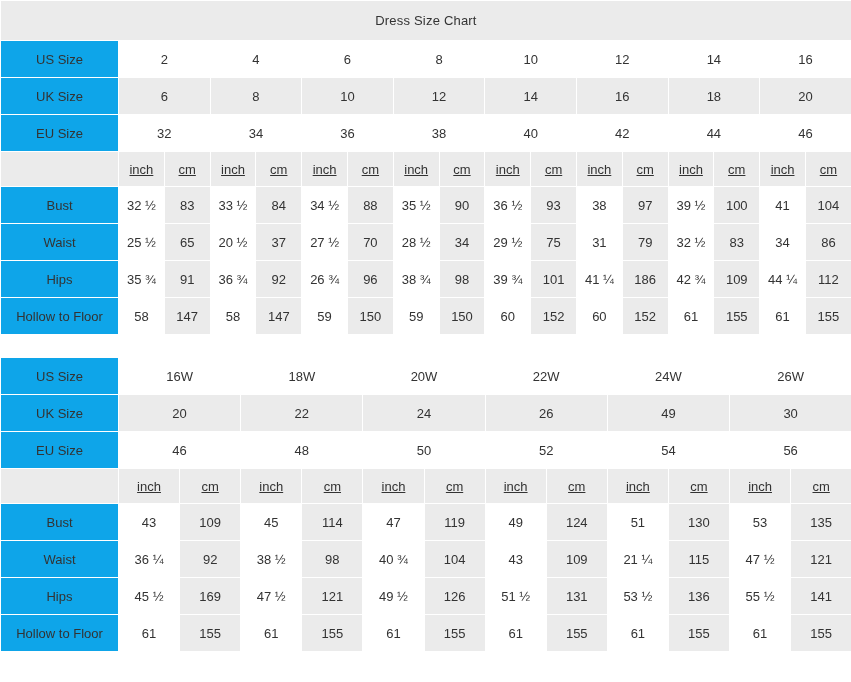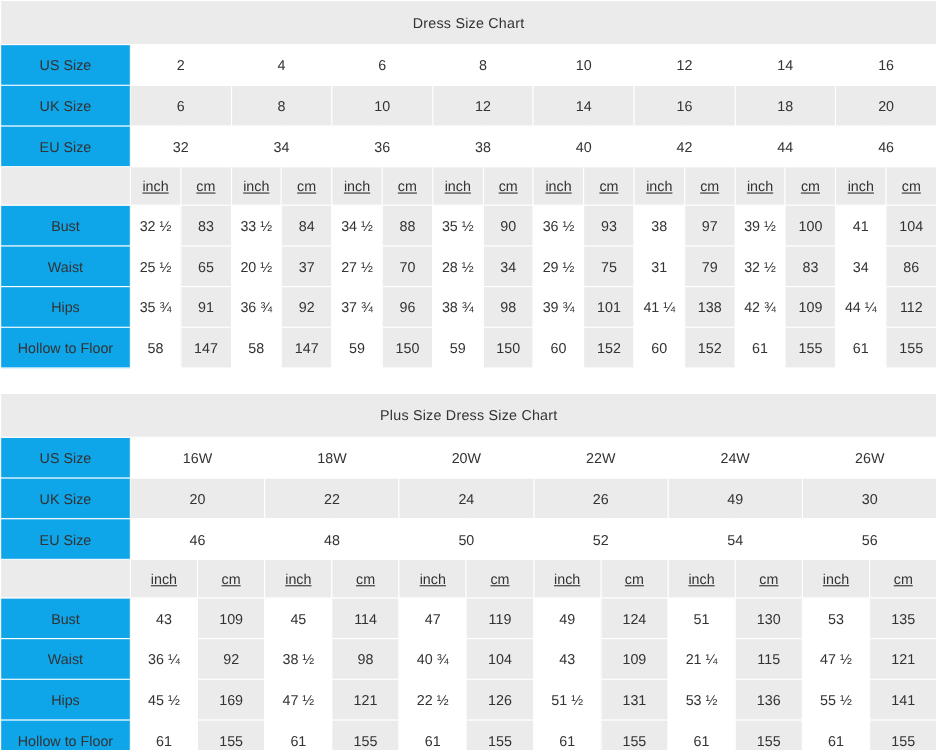--- a/index.html
+++ b/index.html
@@ -186,28 +186,28 @@
         <td class="cell-grey">83</td>
         <td class="cell-white">34</td>
         <td class="cell-grey">86</td>
       </tr>
       <tr>
         <td class="row-head">Hips</td>
         <td class="cell-white">35 ¾</td>
         <td class="cell-grey">91</td>
         <td class="cell-white">36 ¾</td>
         <td class="cell-grey">92</td>
-        <td class="cell-white">37 ¾</td>
+        <td class="cell-white">26 ¾</td>
         <td class="cell-grey">96</td>
         <td class="cell-white">38 ¾</td>
         <td class="cell-grey">98</td>
         <td class="cell-white">39 ¾</td>
         <td class="cell-grey">101</td>
         <td class="cell-white">41 ¼</td>
-        <td class="cell-grey">138</td>
+        <td class="cell-grey">186</td>
         <td class="cell-white">42 ¾</td>
         <td class="cell-grey">109</td>
         <td class="cell-white">44 ¼</td>
         <td class="cell-grey">112</td>
       </tr>
       <tr>
         <td class="row-head">Hollow to Floor</td>
         <td class="cell-white">58</td>
         <td class="cell-grey">147</td>
         <td class="cell-white">58</td>
@@ -243,23 +243,20 @@
         <col style="width:61.1px">
       <col style="width:61.1px">
         <col style="width:61.1px">
       <col style="width:61.1px">
         <col style="width:61.1px">
       <col style="width:61.1px">
         <col style="width:61.1px">
     </colgroup>
     <tbody>
       <tr>
-        <td class="title-cell" colspan="13">Plus Size Dress Size Chart</td>
-      </tr>
-      <tr>
         <td class="row-head">US Size</td>
         <td class="cell-white" colspan="2">16W</td>
         <td class="cell-white" colspan="2">18W</td>
         <td class="cell-white" colspan="2">20W</td>
         <td class="cell-white" colspan="2">22W</td>
         <td class="cell-white" colspan="2">24W</td>
         <td class="cell-white" colspan="2">26W</td>
       </tr>
       <tr>
         <td class="row-head">UK Size</td>
@@ -323,21 +320,21 @@
         <td class="cell-grey">115</td>
         <td class="cell-white">47 ½</td>
         <td class="cell-grey">121</td>
       </tr>
       <tr>
         <td class="row-head">Hips</td>
         <td class="cell-white">45 ½</td>
         <td class="cell-grey">169</td>
         <td class="cell-white">47 ½</td>
         <td class="cell-grey">121</td>
-        <td class="cell-white">22 ½</td>
+        <td class="cell-white">49 ½</td>
         <td class="cell-grey">126</td>
         <td class="cell-white">51 ½</td>
         <td class="cell-grey">131</td>
         <td class="cell-white">53 ½</td>
         <td class="cell-grey">136</td>
         <td class="cell-white">55 ½</td>
         <td class="cell-grey">141</td>
       </tr>
       <tr>
         <td class="row-head">Hollow to Floor</td>

